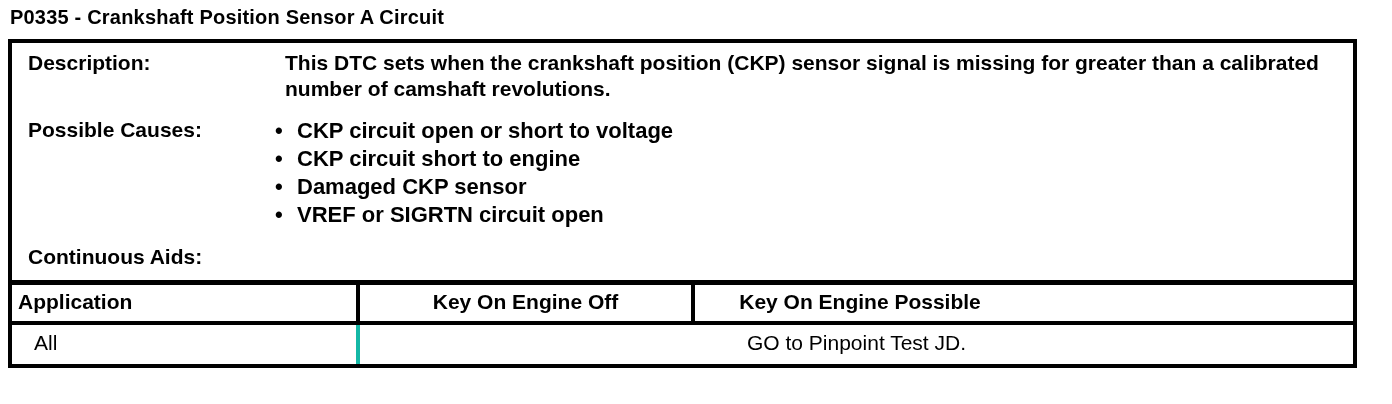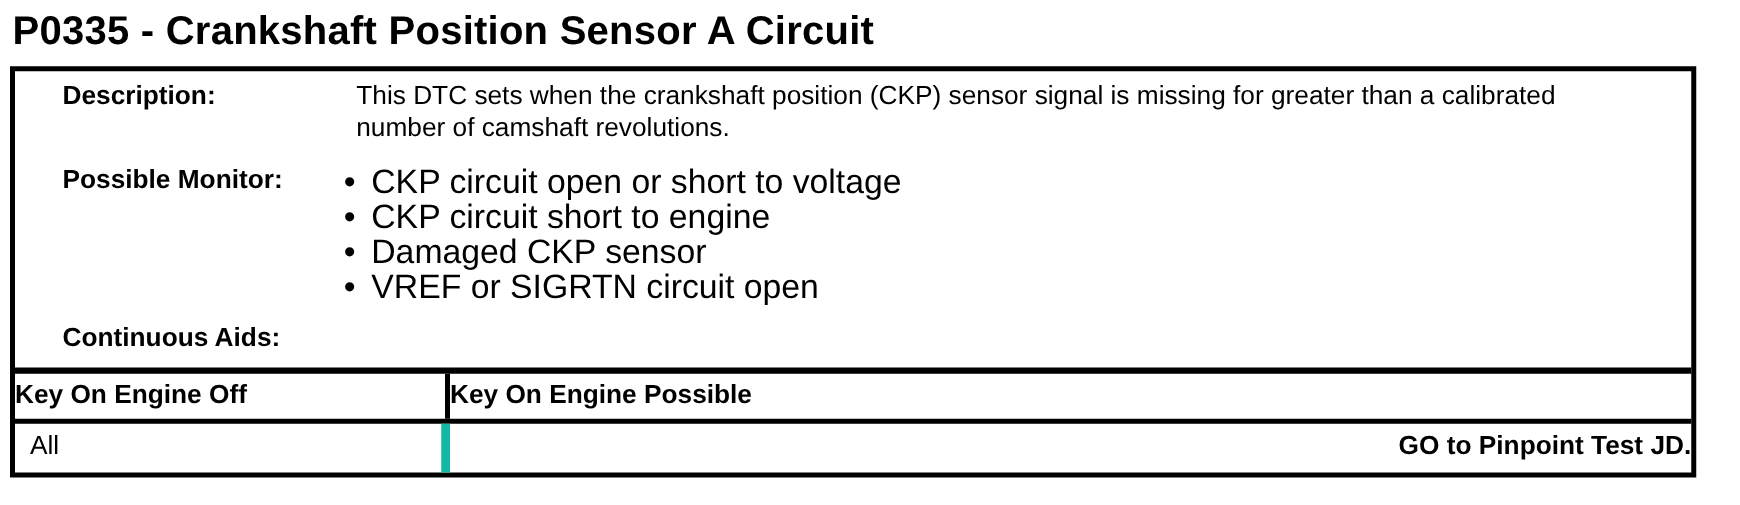--- a/index.html
+++ b/index.html
@@ -11,21 +11,21 @@
   }
   .page {
     position: relative;
     width: 1392px;
     height: 404px;
     background: #ffffff;
     overflow: hidden;
   }
   .title {
     margin: 6px 0 10px 10px;
-    font-size: 32px;
+    font-size: 20px;
     font-weight: bold;
     letter-spacing: 0.2px;
   }
   .doc {
     margin-left: 8px;
     width: 1341px;
     border: 4px solid #000000;
   }
   
   .info {
@@ -35,34 +35,34 @@
     display: grid;
     grid-template-columns: 273px 1fr;
     margin-bottom: 15px;
   }
   .info-row:last-child { margin-bottom: 0; }
   .info-label {
     font-size: 21px;
     font-weight: bold;
     padding-left: 16px;
     line-height: 26px;
-    margin-left: 22px;
   }
   .info-content {
     font-size: 21px;
     line-height: 26px;
     padding-right: 32px;
+    font-weight: bold;
   }
   ul.causes {
     list-style: none;
     margin: 0 0 0 -10px;
     padding: 0;
   }
   ul.causes li {
-    font-size: 27px;
+    font-size: 22px;
     line-height: 28px;
     padding-left: 22px;
     text-indent: -22px;
   }
   ul.causes li::before {
     content: "\2022";
     display: inline-block;
     width: 22px;
     text-indent: 0;
   }
@@ -70,79 +70,80 @@
   .tbl-header {
     display: grid;
     grid-template-columns: 348px 335px 330px 1fr;
     border-top: 5px solid #000000;
     border-bottom: 4px solid #000000;
   }
   .th {
     font-size: 21px;
     font-weight: bold;
     padding: 5px 0 7px 0;
+    text-align: center;
     border-right: 4px solid #000000;
   }
   .th:last-child { border-right: none; }
   .th.left {
     text-align: left;
     padding-left: 6px;
   }
   .tbl-row {
     display: grid;
     grid-template-columns: 348px 1fr;
   }
   .td {
     font-size: 21px;
     padding: 6px 0 9px 0;
   }
   .td.application {
-    padding-left: 12px;
-    border-right: 7px solid #14b8a6;
+    padding-left: 22px;
+    border-right: 4px solid #14b8a6;
   }
   .td.action {
-    text-align: right;
-    font-weight: bold;
+    text-align: center;
   }
 </style>
 </head>
 <body>
 
 <div class="page">
 
   <div class="title">P0335 - Crankshaft Position Sensor A Circuit</div>
 
   <div class="doc">
 
     <div class="info">
 
       <div class="info-row">
         <div class="info-label">Description:</div>
         <div class="info-content">This DTC sets when the crankshaft position (CKP) sensor signal is missing for greater than a calibrated number of camshaft revolutions.</div>
       </div>
 
       <div class="info-row">
-        <div class="info-label">Possible Monitor:</div>
+        <div class="info-label">Possible Causes:</div>
         <div class="info-content">
           <ul class="causes">
             <li>CKP circuit open or short to voltage</li>
             <li>CKP circuit short to engine</li>
             <li>Damaged CKP sensor</li>
             <li>VREF or SIGRTN circuit open</li>
           </ul>
         </div>
       </div>
 
       <div class="info-row">
         <div class="info-label">Continuous Aids:</div>
       </div>
 
     </div>
 
     <div class="tbl-header">
+      <div class="th left">Application</div>
       <div class="th">Key On Engine Off</div>
       <div class="th">Key On Engine Possible</div>
     </div>
 
     <div class="tbl-row">
       <div class="td application">All</div>
       <div class="td action">GO to Pinpoint Test JD.</div>
     </div>
 
   </div>

